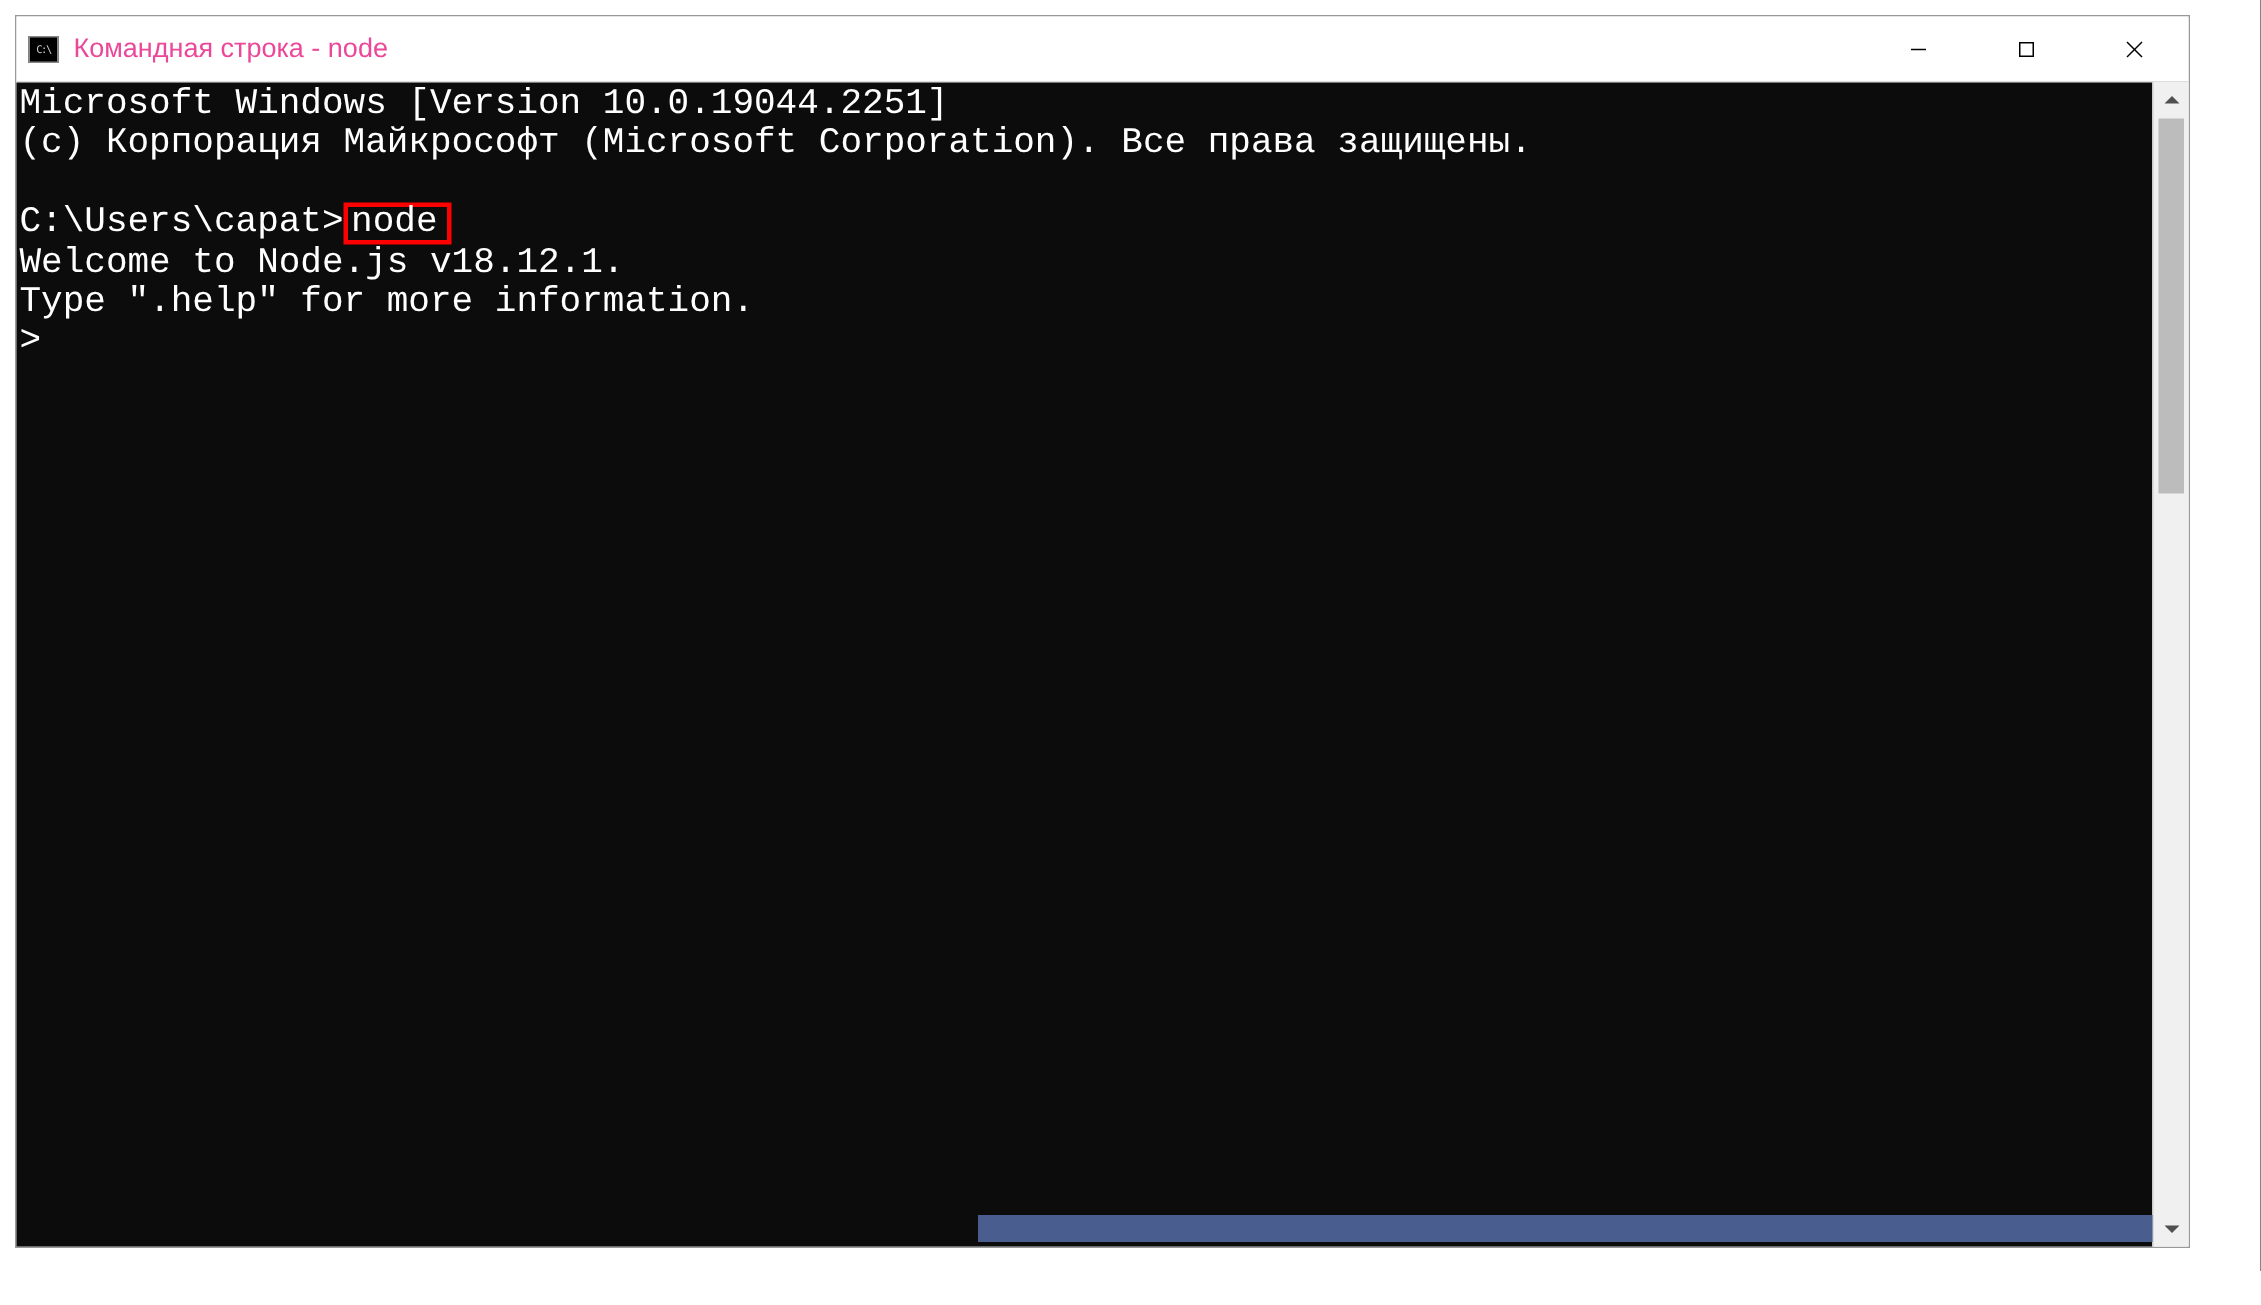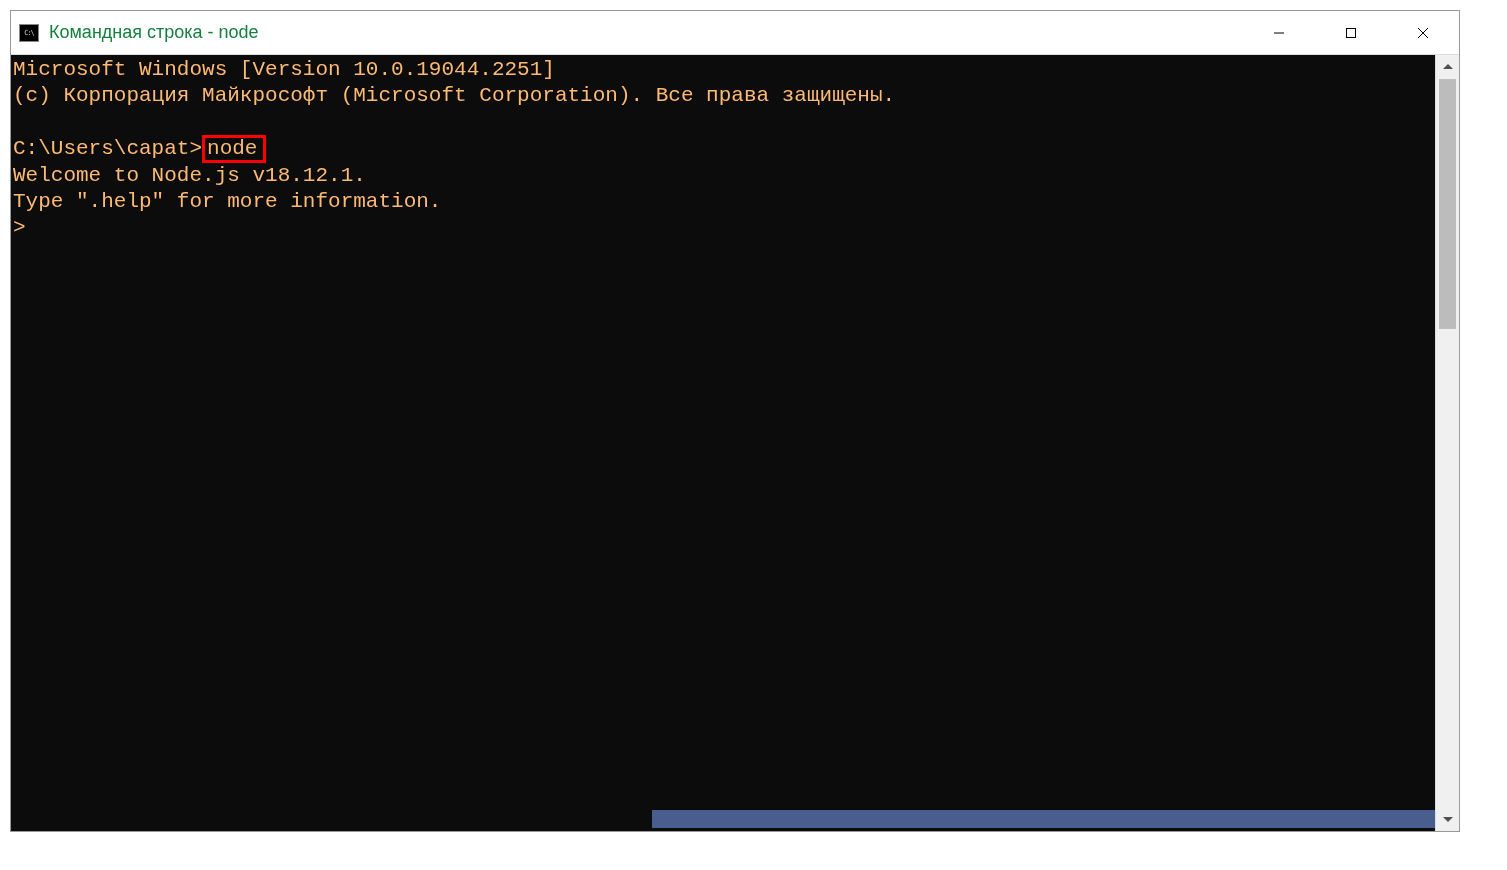--- a/index.html
+++ b/index.html
@@ -45,21 +45,21 @@
     }
     .titlebar-icon::after {
       content: "C:\\";
       color: #ccc;
       font-size: 7px;
       font-family: monospace;
       letter-spacing: -1px;
     }
     .titlebar-title {
       font-size: 18px;
-      color: #15803d;
+      color: #ec4899;
       flex: 1;
     }
     .titlebar-controls {
       display: flex;
       height: 100%;
     }
     .titlebar-btn {
       width: 72px;
       height: 100%;
       display: flex;
@@ -72,23 +72,23 @@
       color: #000;
     }
     .content-wrapper {
       flex: 1;
       display: flex;
       position: relative;
     }
     .terminal {
       flex: 1;
       background: #0c0c0c;
-      color: #fdba74;
+      color: #ffffff;
       font-family: Consolas, "Courier New", monospace;
-      font-size: 21px;
+      font-size: 24px;
       line-height: 26px;
       padding: 2px 0 0 2px;
       white-space: pre;
       overflow: hidden;
     }
     .terminal-line {
       white-space: pre;
     }
     .highlight-box {
       border: 3px solid #ff0000;

